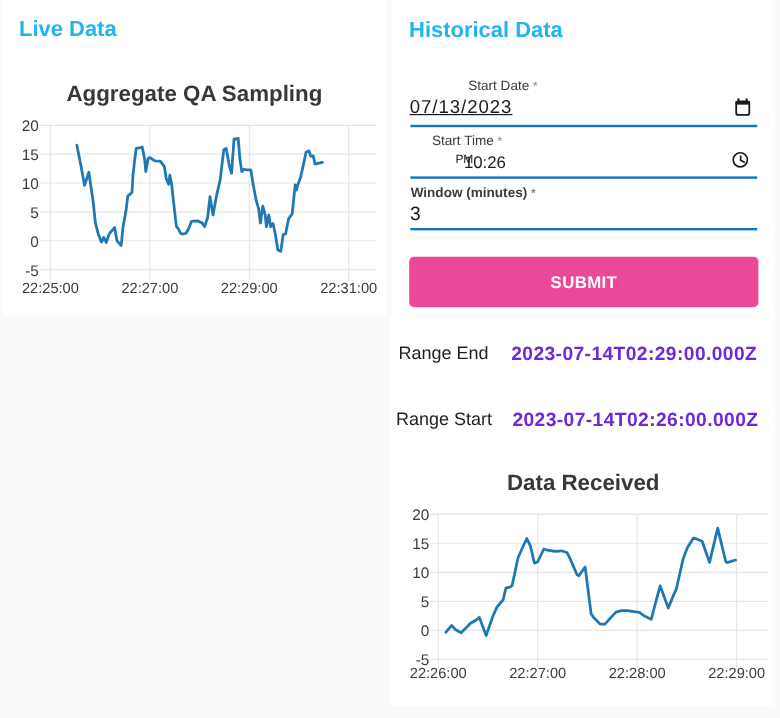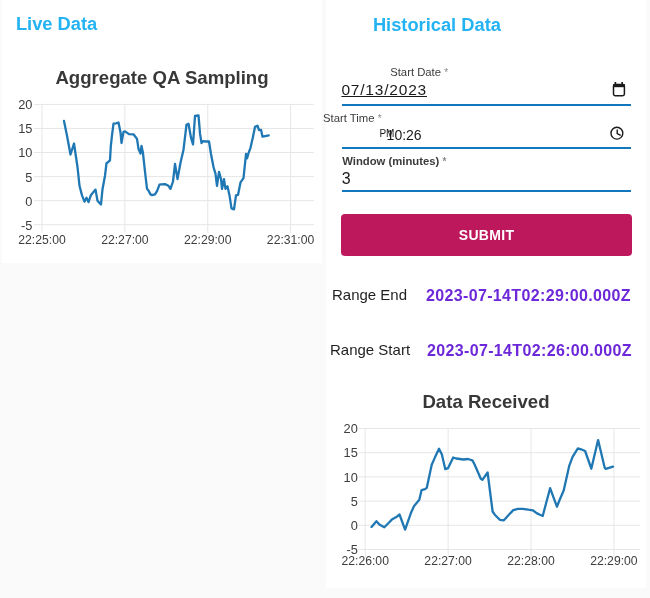--- a/index.html
+++ b/index.html
@@ -5,42 +5,42 @@
   html,body{margin:0;padding:0;}
   body{background:#fafafa;font-family:"Liberation Sans",sans-serif;}
   #page{position:relative;width:650px;height:598px;overflow:hidden;background:#fafafa;}
   .card{position:absolute;background:#ffffff;}
   .abs{position:absolute;white-space:nowrap;line-height:1;}
   .h1{font-size:18.3px;font-weight:bold;color:#24b3f2;}
   .flabel{font-size:11.3px;color:#3b3b3b;}
   .flabel .ast{color:#8a8a8a;font-size:10px;}
   .fval{font-size:15.5px;color:#1a1a1a;}
   .uline{position:absolute;height:2px;background:#1377bd;}
-  .btn{position:absolute;left:340.8px;top:213.7px;width:291.5px;height:42.8px;background:#be185d;border-radius:4px;}
+  .btn{position:absolute;left:340.8px;top:213.7px;width:291.5px;height:42.8px;background:#ec4899;border-radius:4px;}
   .btn span{position:absolute;width:100%;text-align:center;top:13.2px;left:0;color:#fff;font-size:14px;font-weight:bold;letter-spacing:0.3px;}
   .rlabel{font-size:15px;color:#1f1f1f;}
   .rval{font-size:16px;font-weight:bold;color:#6d28d9;letter-spacing:0.35px;}
   svg text{font-family:"Liberation Sans",sans-serif;font-size:12.2px;fill:#3d3d3d;}
   svg text.ylab{font-size:12.8px;}
   svg text.title{font-size:18.6px;font-weight:bold;fill:#383838;}
 </style>
 </head>
 <body>
 <div id="page">
   <div class="card" style="left:2px;top:0;width:320px;height:263px;"></div>
   <div class="card" style="left:326px;top:0;width:319.5px;height:588px;"></div>
 
   <div class="abs h1" style="left:15.9px;top:14.9px;">Live Data</div>
-  <div class="abs h1" style="left:340.9px;top:15.9px;margin-left:32px;">Historical Data</div>
+  <div class="abs h1" style="left:340.9px;top:15.9px;">Historical Data</div>
 
   <div class="abs flabel" style="left:342.2px;top:67.2px;margin-left:48px;">Start Date <span class="ast">*</span></div>
   <div class="abs fval" style="left:341.4px;top:82.1px;letter-spacing:0.8px;text-decoration:underline;">07/13/2023</div>
   <div class="uline" style="left:341.5px;top:103.8px;width:289px;"></div>
 
-  <div class="abs flabel" style="left:323px;top:113.3px;">Start Time <span class="ast">*</span></div>
+  <div class="abs flabel" style="left:360px;top:113.3px;">Start Time <span class="ast">*</span></div>
   <div class="abs fval" style="left:340.6px;top:128.4px;font-size:14px;margin-left:46px;">10:26</div>
   <div class="abs fval" style="left:379.6px;top:129.4px;font-size:10px;letter-spacing:-0.3px;">PM</div>
   <div class="uline" style="left:341.5px;top:147.4px;width:289px;"></div>
 
   <div class="abs flabel" style="left:342.2px;top:155.6px;font-weight:bold;">Window (minutes) <span class="ast">*</span></div>
   <div class="abs fval" style="left:341.7px;top:170.6px;font-size:16px;">3</div>
   <div class="uline" style="left:341.5px;top:189.9px;width:289px;"></div>
 
   <div class="btn">
       <span>SUBMIT</span>

